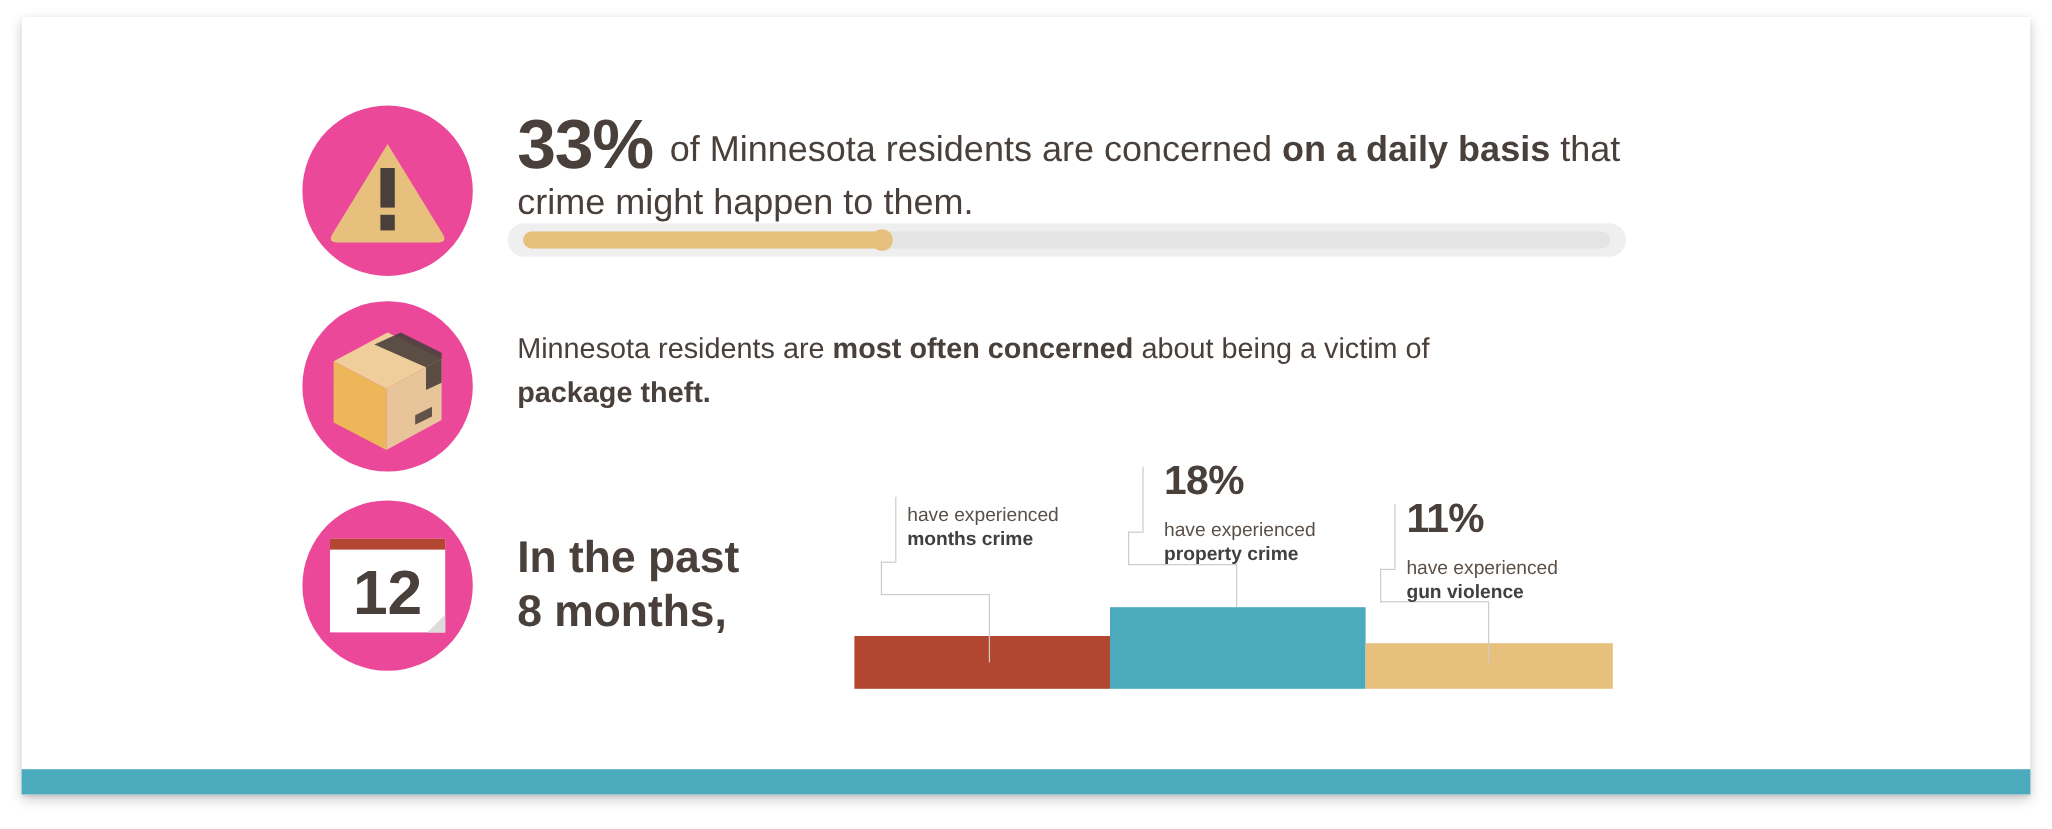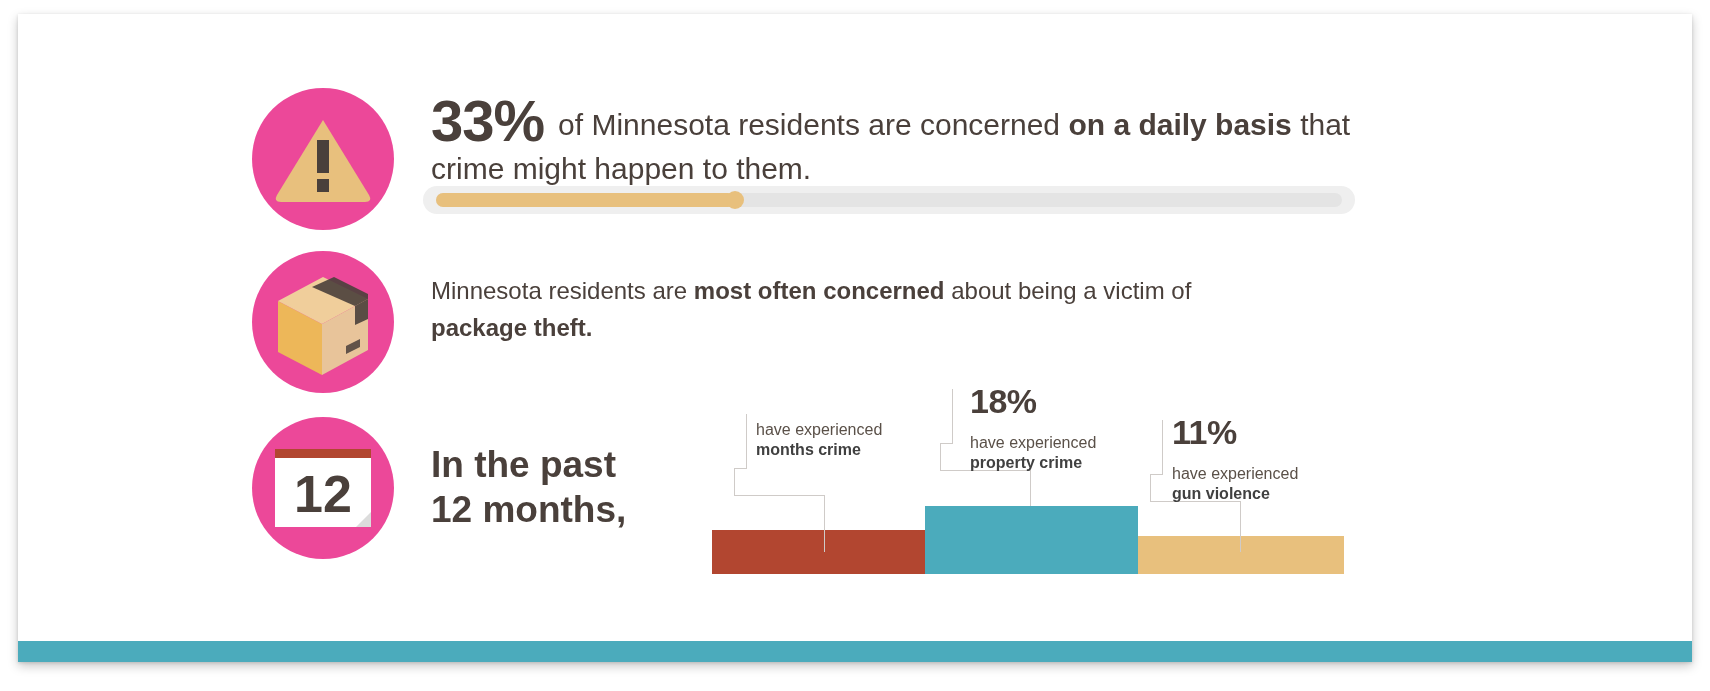--- a/index.html
+++ b/index.html
@@ -228,21 +228,21 @@
       <svg class="icon-inner" viewBox="0 0 142 142">
         <rect x="23" y="32" width="96" height="78" fill="#FFFFFF"></rect>
         <rect x="23" y="32" width="96" height="9" fill="#B24630"></rect>
         <text x="71" y="95" text-anchor="middle" font-family="Liberation Sans, sans-serif" font-size="52" font-weight="700" fill="#4A403B">12</text>
         <polygon points="104,110 119,110 119,95" fill="#DCDCDC"></polygon>
       </svg>
     </div>
 
     <div class="headline3">
       <span>In the past</span><br>
-      <span>12 months,</span>
+      <span>8 months,</span>
     </div>
 
     <div class="chart">
 
       <div class="bar" id="bar0" style="left: 0px; width: 213px; height: 44px; background: rgb(178, 70, 48);"></div>
 
       <div class="leader" style="left:112px; top:122px; width:1px; height:56px; border-left-width:1px;"></div>
       <div class="leader" style="left:22px; top:121px; width:91px; height:1px; border-top-width:1px;"></div>
       <div class="leader" style="left:22px; top:94px; width:1px; height:28px; border-left-width:1px;"></div>
       <div class="leader" style="left:34px; top:40px; width:1px; height:54px; border-left-width:1px;"></div>

